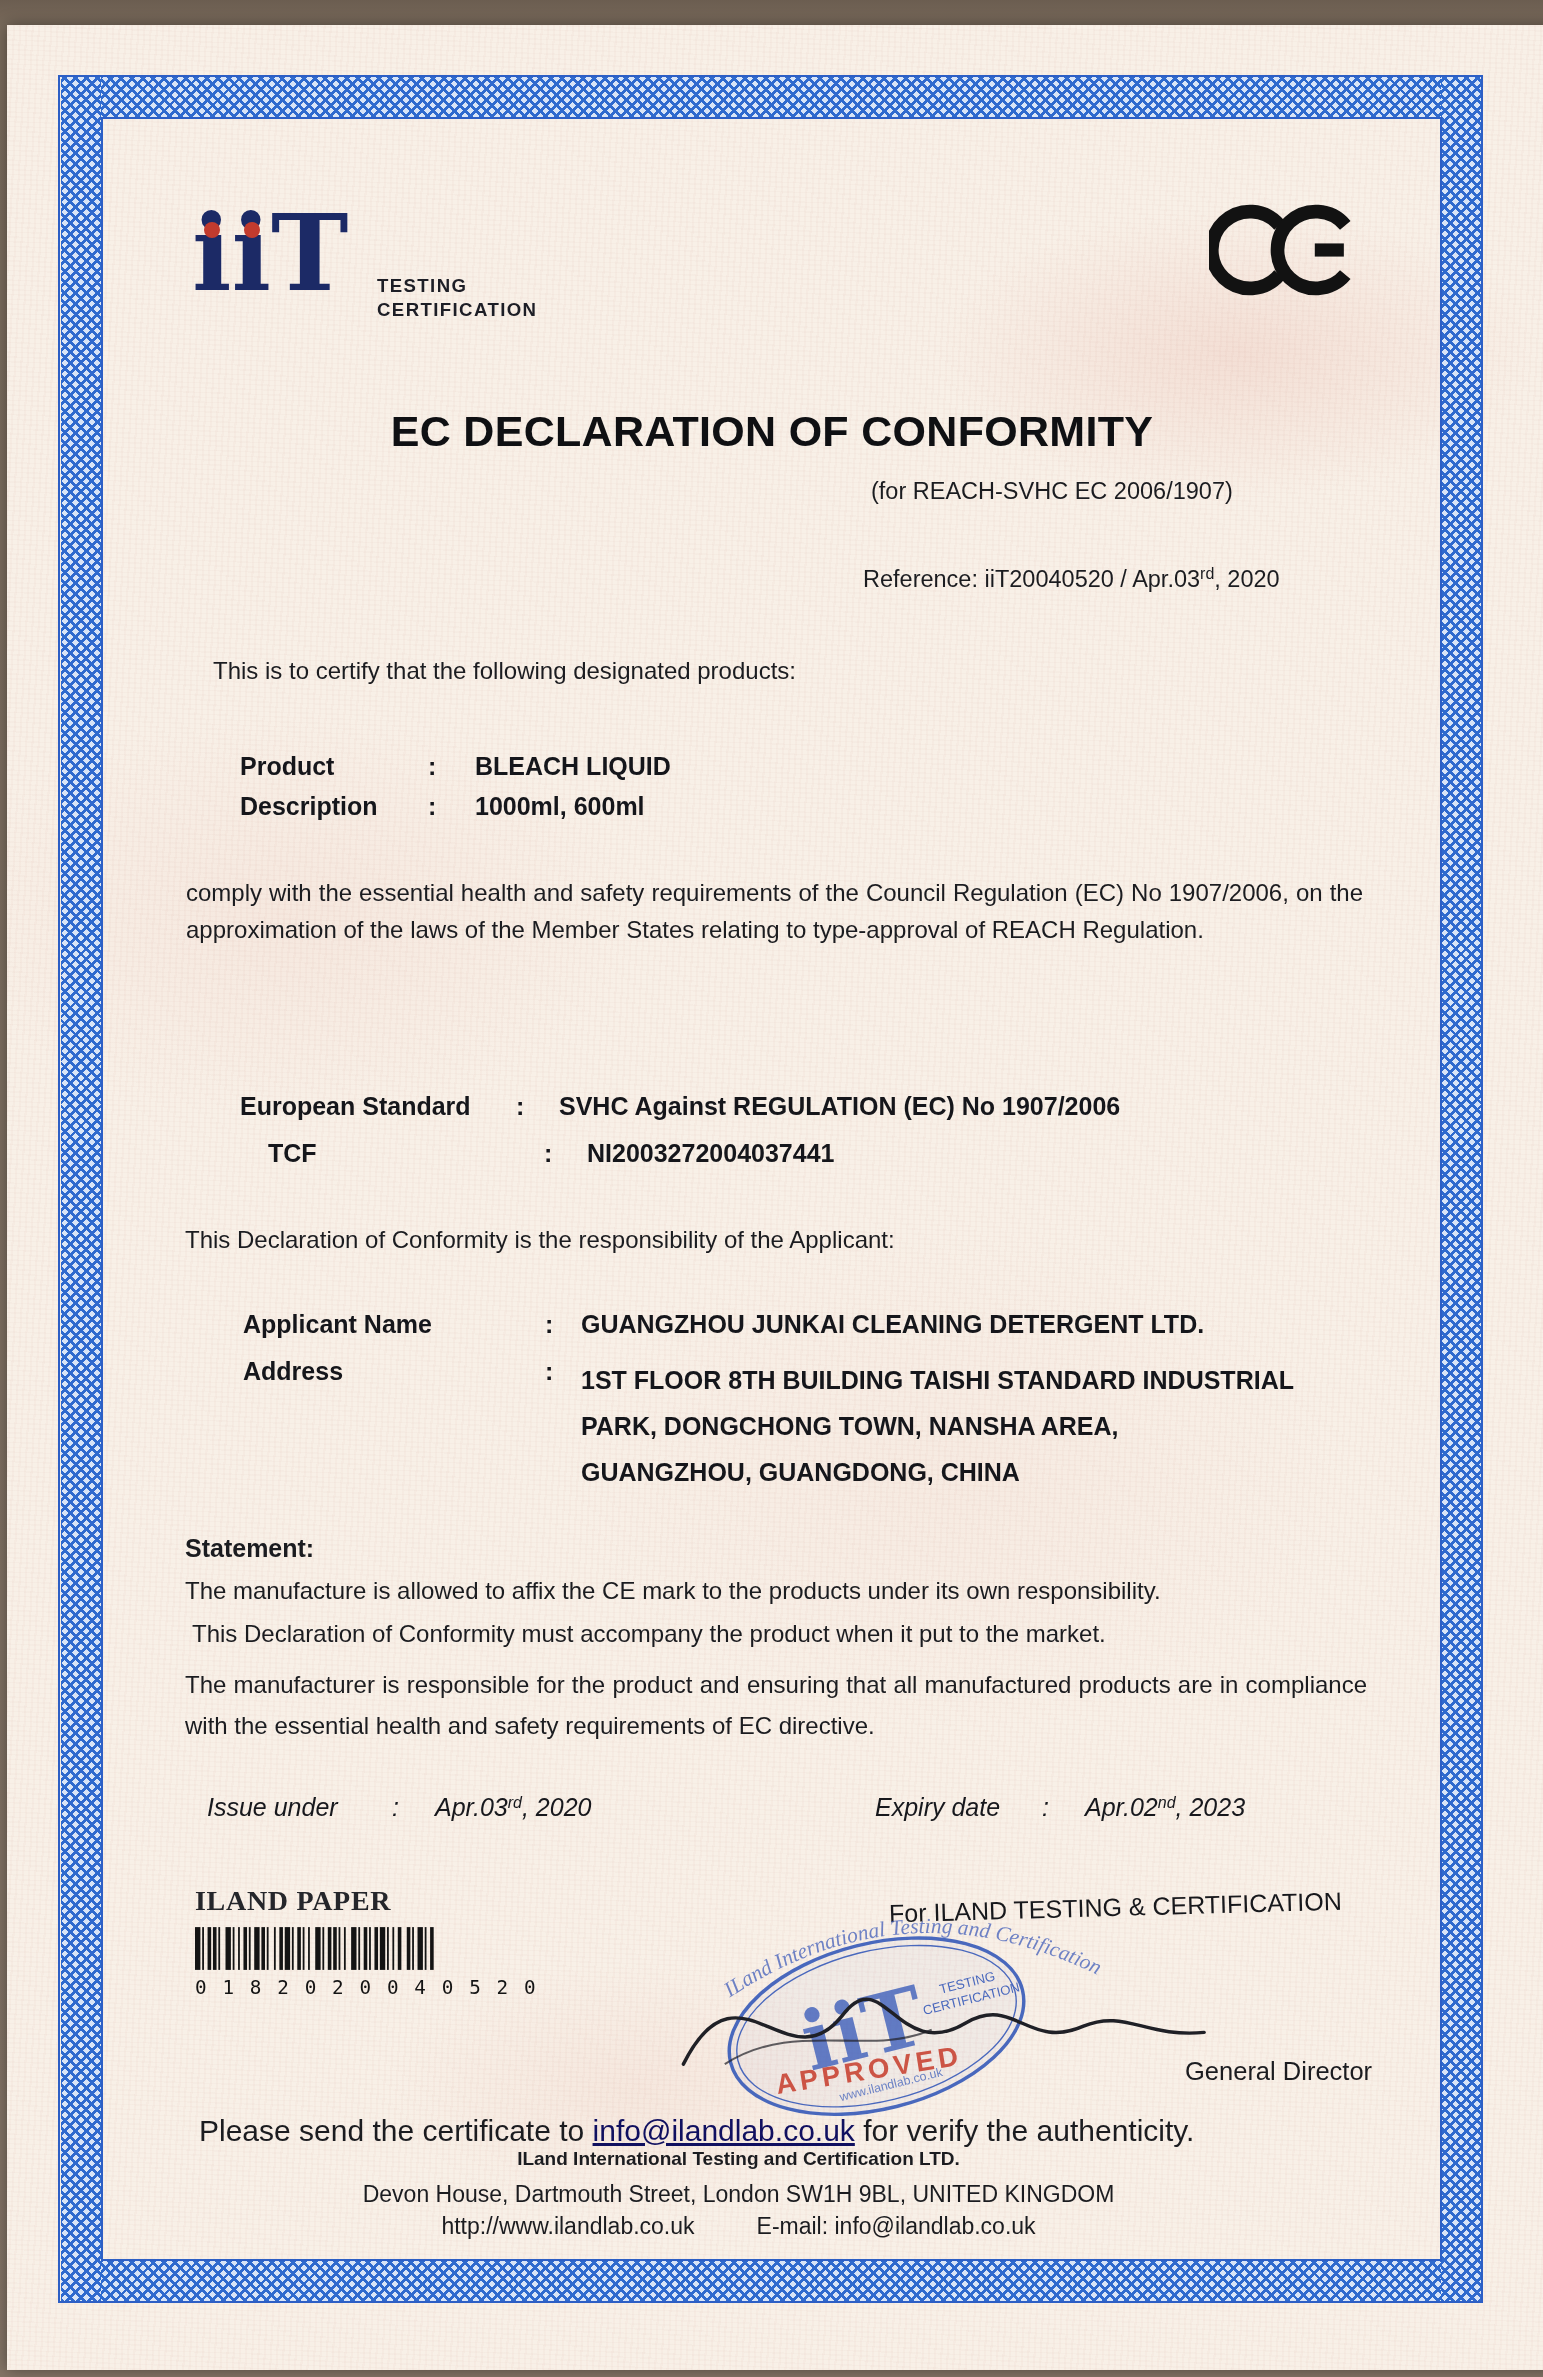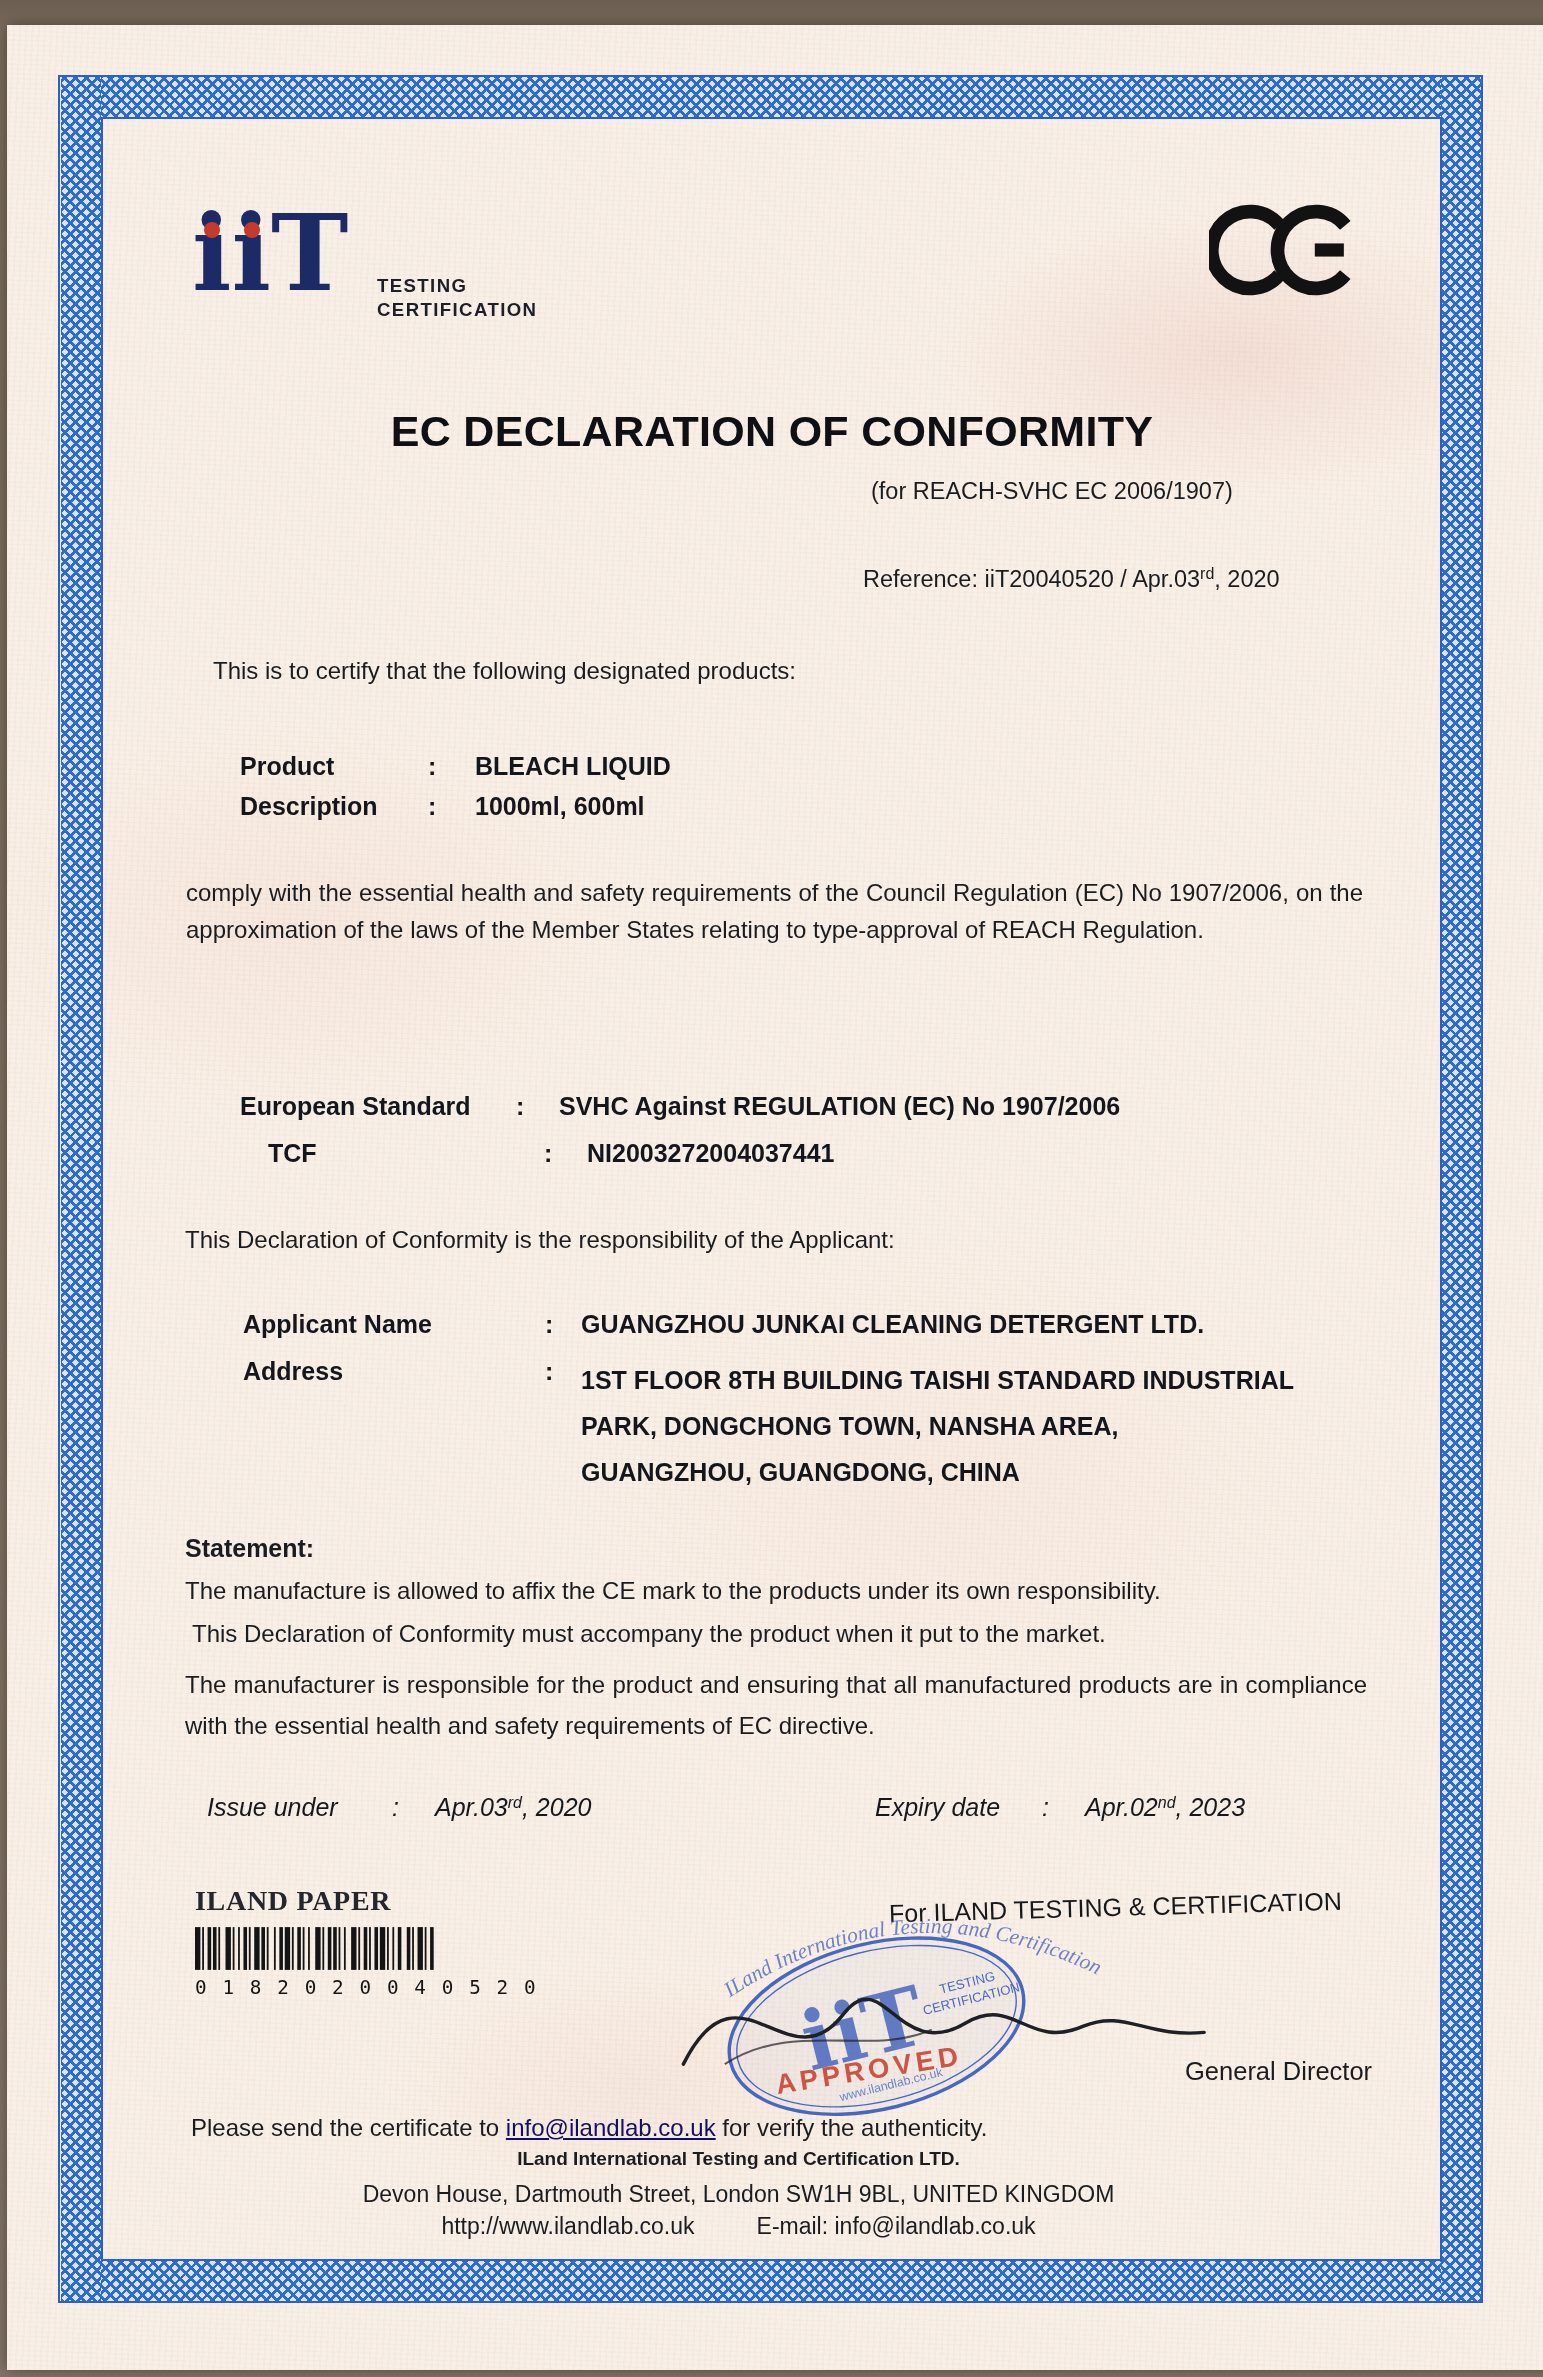--- a/index.html
+++ b/index.html
@@ -68,21 +68,21 @@
   .issue{left:207px;top:1793px;} .expiry{left:875px;top:1793px;}
   .dw1{width:185px;} .dw2{width:43px;} .dw3{width:167px;}
 
   .brand{left:195px;top:1885px;font-family:"Liberation Serif",serif;font-weight:700;font-size:28px;letter-spacing:0.7px;color:#25262b;}
   .barcode{left:195px;top:1927px;}
   .barcode-digits{left:195px;top:1976px;font-family:"DejaVu Sans Mono",monospace;font-size:19.3px;letter-spacing:2.1px;color:#141414;}
   .for-org{left:889px;top:1893px;font-size:25px;transform:rotate(-1.6deg);color:#17181c;}
   .stamp-wrap{left:642px;top:1857px;z-index:6;}
   .gen-dir{left:1185px;top:2057px;font-size:25.5px;}
 
-  .verify{left:191px;top:2114px;font-size:24px;}
+  .verify{left:199px;top:2114px;font-size:30px;}
   .verify-email{text-decoration:underline;color:#101060;}
   .company{left:0;width:1477px;top:2148px;text-align:center;font-size:19px;font-weight:700;}
   .addr-foot{left:0;width:1477px;top:2181px;text-align:center;font-size:23px;}
   .urls{left:0;width:1477px;top:2213px;text-align:center;font-size:23px;}
   .url-gap{display:inline-block;width:62px;}
 </style>
 </head>
 <body>
 
 <div class="page">

